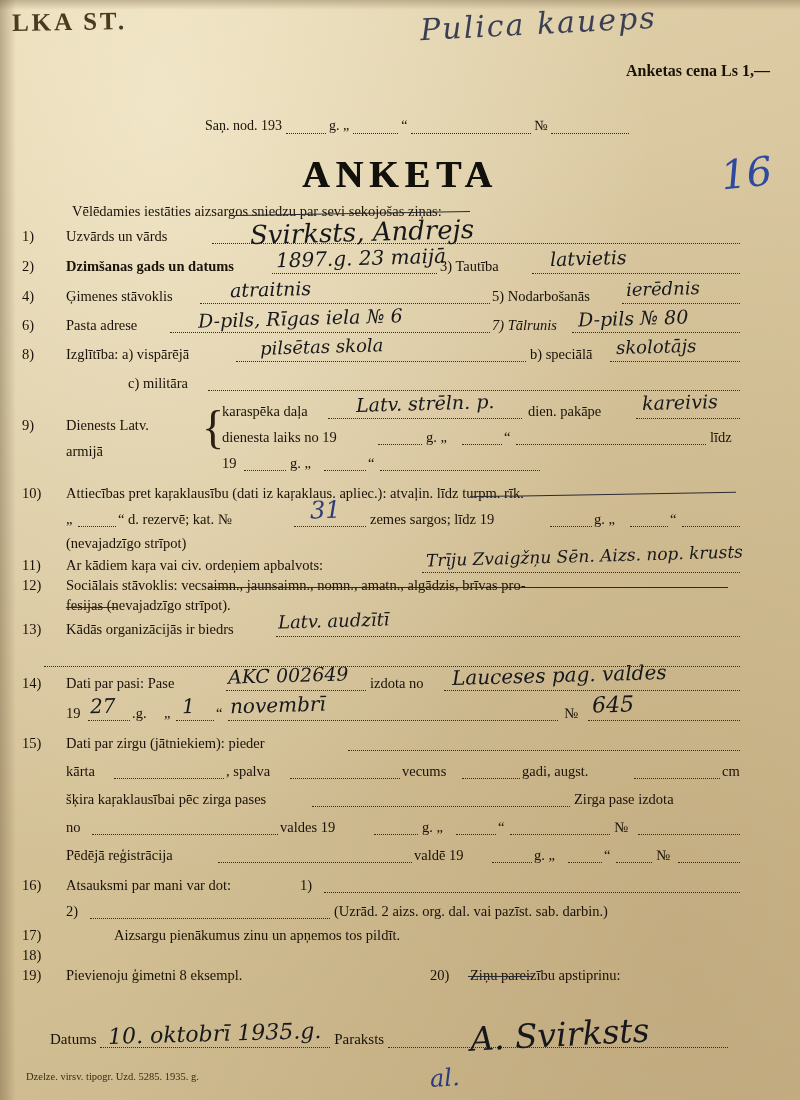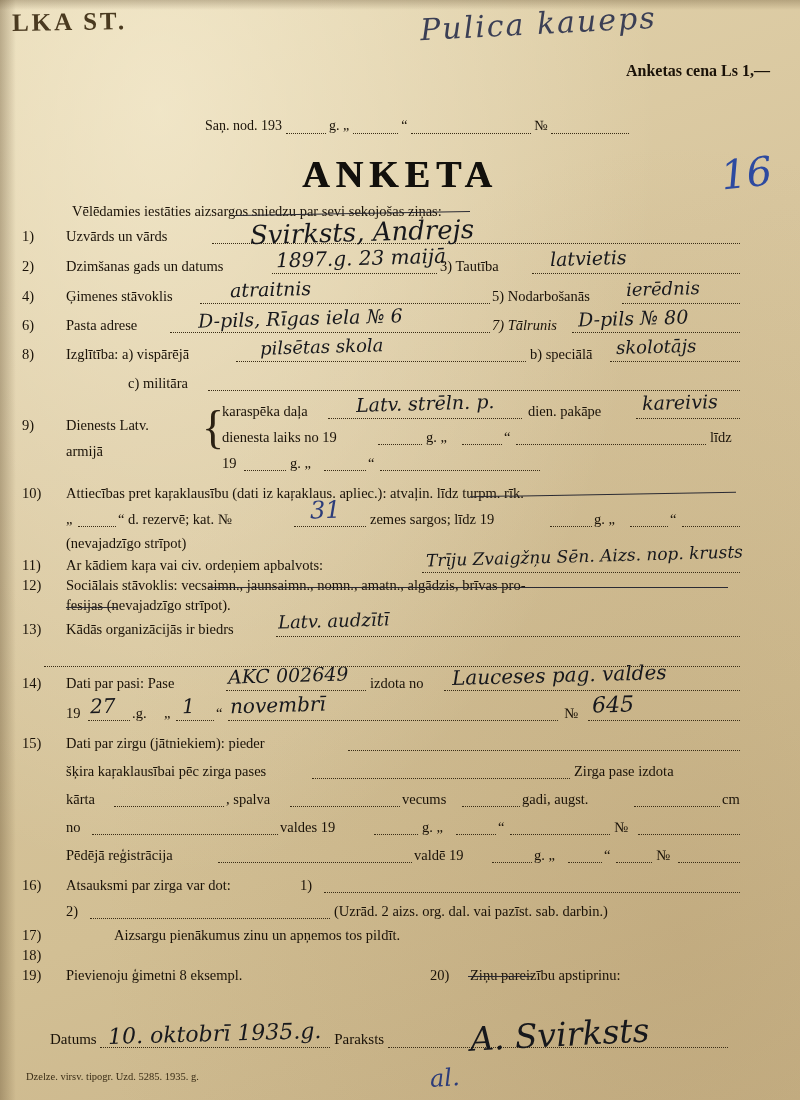--- a/index.html
+++ b/index.html
@@ -169,21 +169,21 @@
 
     <div class="ln" style="height:30px;">
       <span class="at" style="left:0;top:4px;">1)</span>
       <span class="at" style="left:44px;top:4px;">Uzvārds un vārds</span>
       <span class="at dots" style="left:190px;top:4px;width:528px;height:14px;"></span>
       <span class="at hand" style="left:228px;top:-6px;font-size:26px;">Svirksts, Andrejs</span>
     </div>
 
     <div class="ln" style="height:30px;">
       <span class="at" style="left:0;top:4px;">2)</span>
-      <span class="at" style="left:44px;top:4px;">Dzimšanas gads un datums</span>
+      <span class="at" style="left:44px;top:4px;font-weight:bold;">Dzimšanas gads un datums</span>
       <span class="at dots" style="left:250px;top:4px;width:165px;height:14px;"></span>
       <span class="at hand" style="left:254px;top:-7px;font-size:20px;">1897.g. 23 maijā</span>
       <span class="at" style="left:418px;top:4px;">3) Tautība</span>
       <span class="at dots" style="left:510px;top:4px;width:208px;height:14px;"></span>
       <span class="at hand" style="left:528px;top:-6px;font-size:19px;">latvietis</span>
     </div>
 
     <div class="ln" style="height:29px;">
       <span class="at" style="left:0;top:4px;">4)</span>
       <span class="at" style="left:44px;top:4px;">Ģimenes stāvoklis</span>
@@ -321,34 +321,34 @@
       <span class="at dots" style="left:566px;top:4px;width:152px;height:14px;"></span>
       <span class="at hand" style="left:570px;top:-8px;font-size:22px;">645</span>
     </div>
 
     <div class="ln" style="height:28px;">
       <span class="at" style="left:0;top:2px;">15)</span>
       <span class="at" style="left:44px;top:2px;">Dati par zirgu (jātniekiem): pieder</span>
       <span class="at dots" style="left:326px;top:2px;width:392px;height:14px;"></span>
     </div>
     <div class="ln" style="height:28px;">
-      <span class="at" style="left:44px;top:2px;">šķira kaŗaklausībai pēc zirga pases</span>
-      <span class="at dots" style="left:290px;top:2px;width:258px;height:14px;"></span>
-      <span class="at" style="left:552px;top:2px;">Zirga pase izdota</span>
-    </div>
-    <div class="ln" style="height:28px;">
       <span class="at" style="left:44px;top:2px;">kārta</span>
       <span class="at dots" style="left:92px;top:2px;width:110px;height:14px;"></span>
       <span class="at" style="left:204px;top:2px;">, spalva</span>
       <span class="at dots" style="left:268px;top:2px;width:110px;height:14px;"></span>
       <span class="at" style="left:380px;top:2px;">vecums</span>
       <span class="at dots" style="left:440px;top:2px;width:58px;height:14px;"></span>
       <span class="at" style="left:500px;top:2px;">gadi, augst.</span>
       <span class="at dots" style="left:612px;top:2px;width:86px;height:14px;"></span>
       <span class="at" style="left:700px;top:2px;">cm</span>
+    </div>
+    <div class="ln" style="height:28px;">
+      <span class="at" style="left:44px;top:2px;">šķira kaŗaklausībai pēc zirga pases</span>
+      <span class="at dots" style="left:290px;top:2px;width:258px;height:14px;"></span>
+      <span class="at" style="left:552px;top:2px;">Zirga pase izdota</span>
     </div>
     <div class="ln" style="height:28px;">
       <span class="at" style="left:44px;top:2px;">no</span>
       <span class="at dots" style="left:70px;top:2px;width:186px;height:14px;"></span>
       <span class="at" style="left:258px;top:2px;">valdes 19</span>
       <span class="at dots" style="left:352px;top:2px;width:44px;height:14px;"></span>
       <span class="at" style="left:400px;top:2px;">g. „</span>
       <span class="at dots" style="left:434px;top:2px;width:40px;height:14px;"></span>
       <span class="at" style="left:476px;top:2px;">“</span>
       <span class="at dots" style="left:488px;top:2px;width:100px;height:14px;"></span>
@@ -363,21 +363,21 @@
       <span class="at" style="left:512px;top:2px;">g. „</span>
       <span class="at dots" style="left:546px;top:2px;width:34px;height:14px;"></span>
       <span class="at" style="left:582px;top:2px;">“</span>
       <span class="at dots" style="left:594px;top:2px;width:36px;height:14px;"></span>
       <span class="at" style="left:634px;top:2px;">№</span>
       <span class="at dots" style="left:656px;top:2px;width:62px;height:14px;"></span>
     </div>
 
     <div class="ln" style="height:26px;">
       <span class="at" style="left:0;top:2px;">16)</span>
-      <span class="at" style="left:44px;top:2px;">Atsauksmi par zirga var dot:</span>
+      <span class="at" style="left:44px;top:2px;">Atsauksmi par mani var dot:</span>
       <span class="at" style="left:278px;top:2px;">1)</span>
       <span class="at dots" style="left:302px;top:2px;width:416px;height:14px;"></span>
     </div>
     <div class="ln" style="height:26px;">
       <span class="at" style="left:44px;top:2px;">2)</span>
       <span class="at dots" style="left:68px;top:2px;width:240px;height:14px;"></span>
       <span class="at" style="left:312px;top:2px;">(Uzrād. 2 aizs. org. dal. vai pazīst. sab. darbin.)</span>
     </div>
 
     <div class="ln" style="height:20px;">

